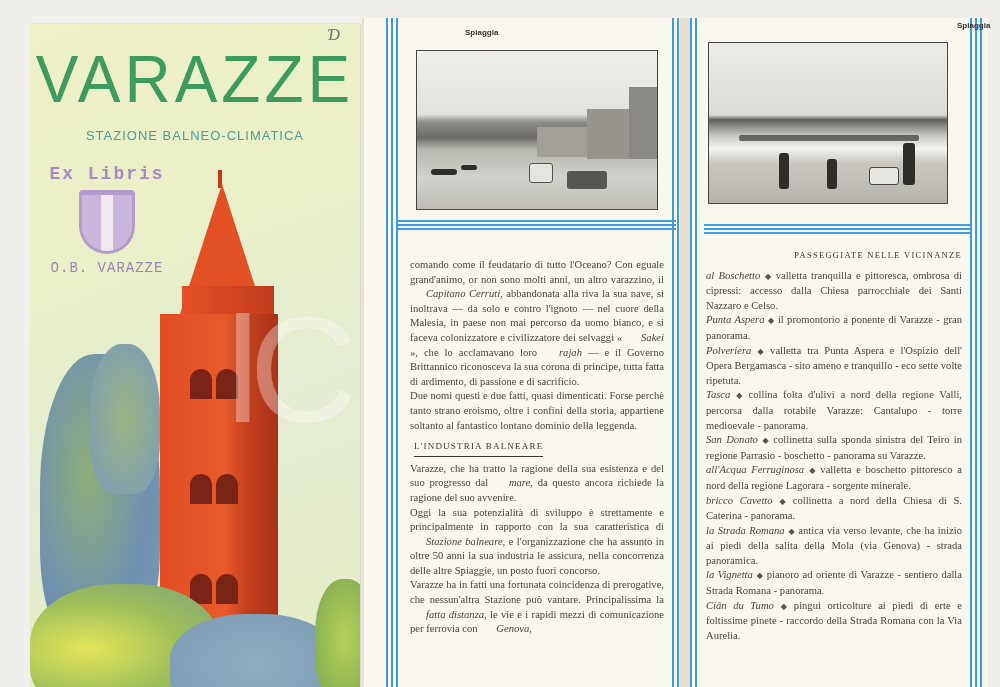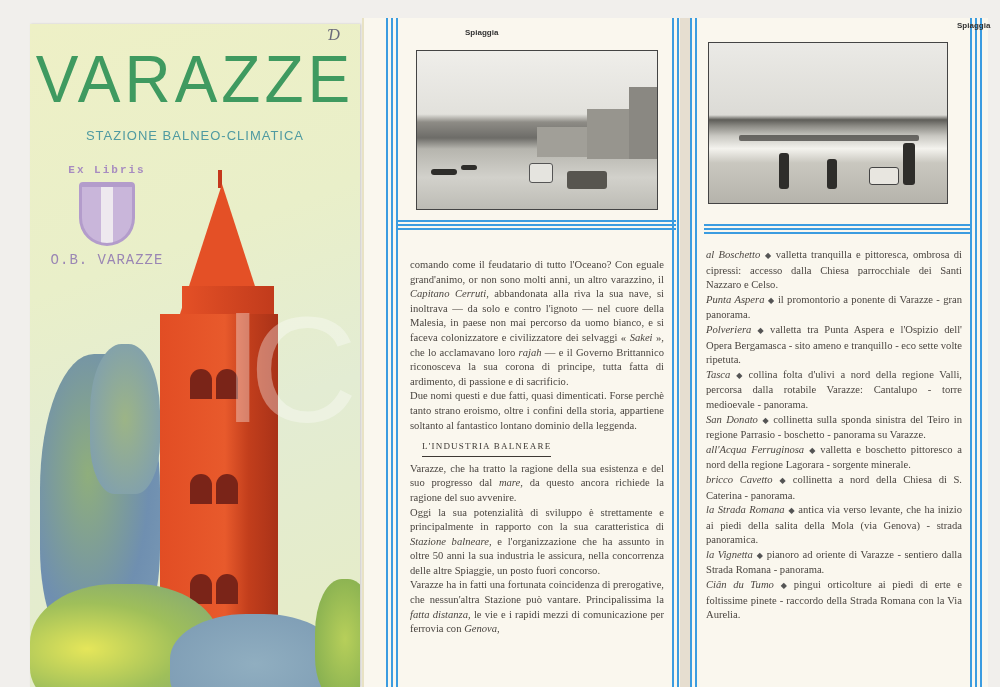--- a/index.html
+++ b/index.html
@@ -20,21 +20,21 @@
   }
   .cover-subtitle {
     position: absolute; left: 0; top: 104px; width: 330px; text-align: center;
     font-family: "Liberation Sans", sans-serif; font-size: 13px; letter-spacing: 1px;
     color: #4f9aa1;
   }
   .signature {
     position: absolute; right: 20px; top: 2px; font-size: 16px; color: #6a6a7a; font-style: italic;
   }
   .stamp { position: absolute; left: 12px; top: 140px; width: 130px; text-align: center; color: #a78cc0; }
-  .stamp-top { font-family: "Liberation Mono", monospace; font-size: 11px; font-weight: bold; letter-spacing: 2px; }
+  .stamp-top { font-family: "Liberation Mono", monospace; font-size: 18px; font-weight: bold; letter-spacing: 2px; }
   .stamp-shield {
     width: 56px; height: 64px; margin: 6px auto 6px auto;
     border: 3px solid #b39ccb; border-top-width: 5px;
     border-radius: 4px 4px 28px 28px;
     background: linear-gradient(90deg, #c9b6da 0 38%, #eee9ef 38% 62%, #c9b6da 62% 100%);
   }
   .stamp-bottom { font-family: "Liberation Mono", monospace; font-size: 14px; letter-spacing: 1px; color: #9a86b4; }
 
   .tower {
     position: absolute; left: 130px; top: 290px; width: 118px; height: 330px;
@@ -83,24 +83,24 @@
     background:
       linear-gradient(180deg, #ebeae6 0%, #dcdbd6 45%, #5e5d58 48%, #8d8c86 52%, #c8c7c1 58%, #f4f3ee 66%, #c9c7bf 75%, #b5b3ab 100%);
   }
   .bld { position: absolute; background: #8d8b84; }
   .fig { position: absolute; background: #2e2d2a; border-radius: 3px; }
 
   .text-col {
     position: absolute; font-size: 10.6px; line-height: 14.6px; color: #4a4540; text-align: justify;
   }
   .text-col p { margin: 0; }
-  .text-col i { font-style: italic; }
+  .text-col i { font-style: italic; margin-left: 16px; }
   .section-head {
     font-size: 9px; letter-spacing: 1.2px; color: #3d3833; font-variant: small-caps;
-    display: inline-block; border-bottom: 1.5px solid #3d3833; padding-bottom: 2px; margin: 6px 0 5px 12px;
+    display: inline-block; border-bottom: 1.5px solid #3d3833; padding-bottom: 2px; margin: 6px 0 5px 4px;
     text-transform: uppercase;
   }
   .right-head {
     font-size: 8.5px; letter-spacing: 1.3px; color: #3d3833; text-align: right; text-transform: uppercase;
     margin-bottom: 6px;
   }
   .walk { margin: 0; }
   .walk .name { font-style: italic; }
   .walk .dia { font-size: 8px; color: #555; margin: 0 3px; }
 </style>
@@ -177,20 +177,21 @@
 
   <div class="photo photo-2" style="left:18px; top:24px; width:240px; height:162px;">
     <div class="fig" style="left:70px; top:110px; width:10px; height:36px;"></div>
     <div class="fig" style="left:118px; top:116px; width:10px; height:30px;"></div>
     <div class="fig" style="left:194px; top:100px; width:12px; height:42px;"></div>
     <div class="fig" style="left:160px; top:124px; width:30px; height:18px; background:#e8e6e0; border:1px solid #444;"></div>
     <div class="fig" style="left:30px; top:92px; width:180px; height:6px; background:#3c3b37; border-radius:2px; opacity:0.7;"></div>
   </div>
 
   <div class="text-col" style="left:16px; top:230px; width:256px;">
+    <div class="right-head">Passeggiate nelle vicinanze</div>
     <div id="walks-list">
         <p class="walk"><span class="name">al Boschetto</span><span class="dia">◆</span><span>valletta tranquilla e pittoresca, ombrosa di cipressi: accesso dalla Chiesa parrocchiale dei Santi Nazzaro e Celso.</span></p>
         <p class="walk"><span class="name">Punta Aspera</span><span class="dia">◆</span><span>il promontorio a ponente di Varazze - gran panorama.</span></p>
         <p class="walk"><span class="name">Polveriera</span><span class="dia">◆</span><span>valletta tra Punta Aspera e l'Ospizio dell' Opera Bergamasca - sito ameno e tranquillo - eco sette volte ripetuta.</span></p>
         <p class="walk"><span class="name">Tasca</span><span class="dia">◆</span><span>collina folta d'ulivi a nord della regione Valli, percorsa dalla rotabile Varazze: Cantalupo - torre medioevale - panorama.</span></p>
         <p class="walk"><span class="name">San Donato</span><span class="dia">◆</span><span>collinetta sulla sponda sinistra del Teiro in regione Parrasio - boschetto - panorama su Varazze.</span></p>
         <p class="walk"><span class="name">all'Acqua Ferruginosa</span><span class="dia">◆</span><span>valletta e boschetto pittoresco a nord della regione Lagorara - sorgente minerale.</span></p>
         <p class="walk"><span class="name">bricco Cavetto</span><span class="dia">◆</span><span>collinetta a nord della Chiesa di S. Caterina - panorama.</span></p>
         <p class="walk"><span class="name">la Strada Romana</span><span class="dia">◆</span><span>antica via verso levante, che ha inizio ai piedi della salita della Mola (via Genova) - strada panoramica.</span></p>
         <p class="walk"><span class="name">la Vignetta</span><span class="dia">◆</span><span>pianoro ad oriente di Varazze - sentiero dalla Strada Romana - panorama.</span></p>

